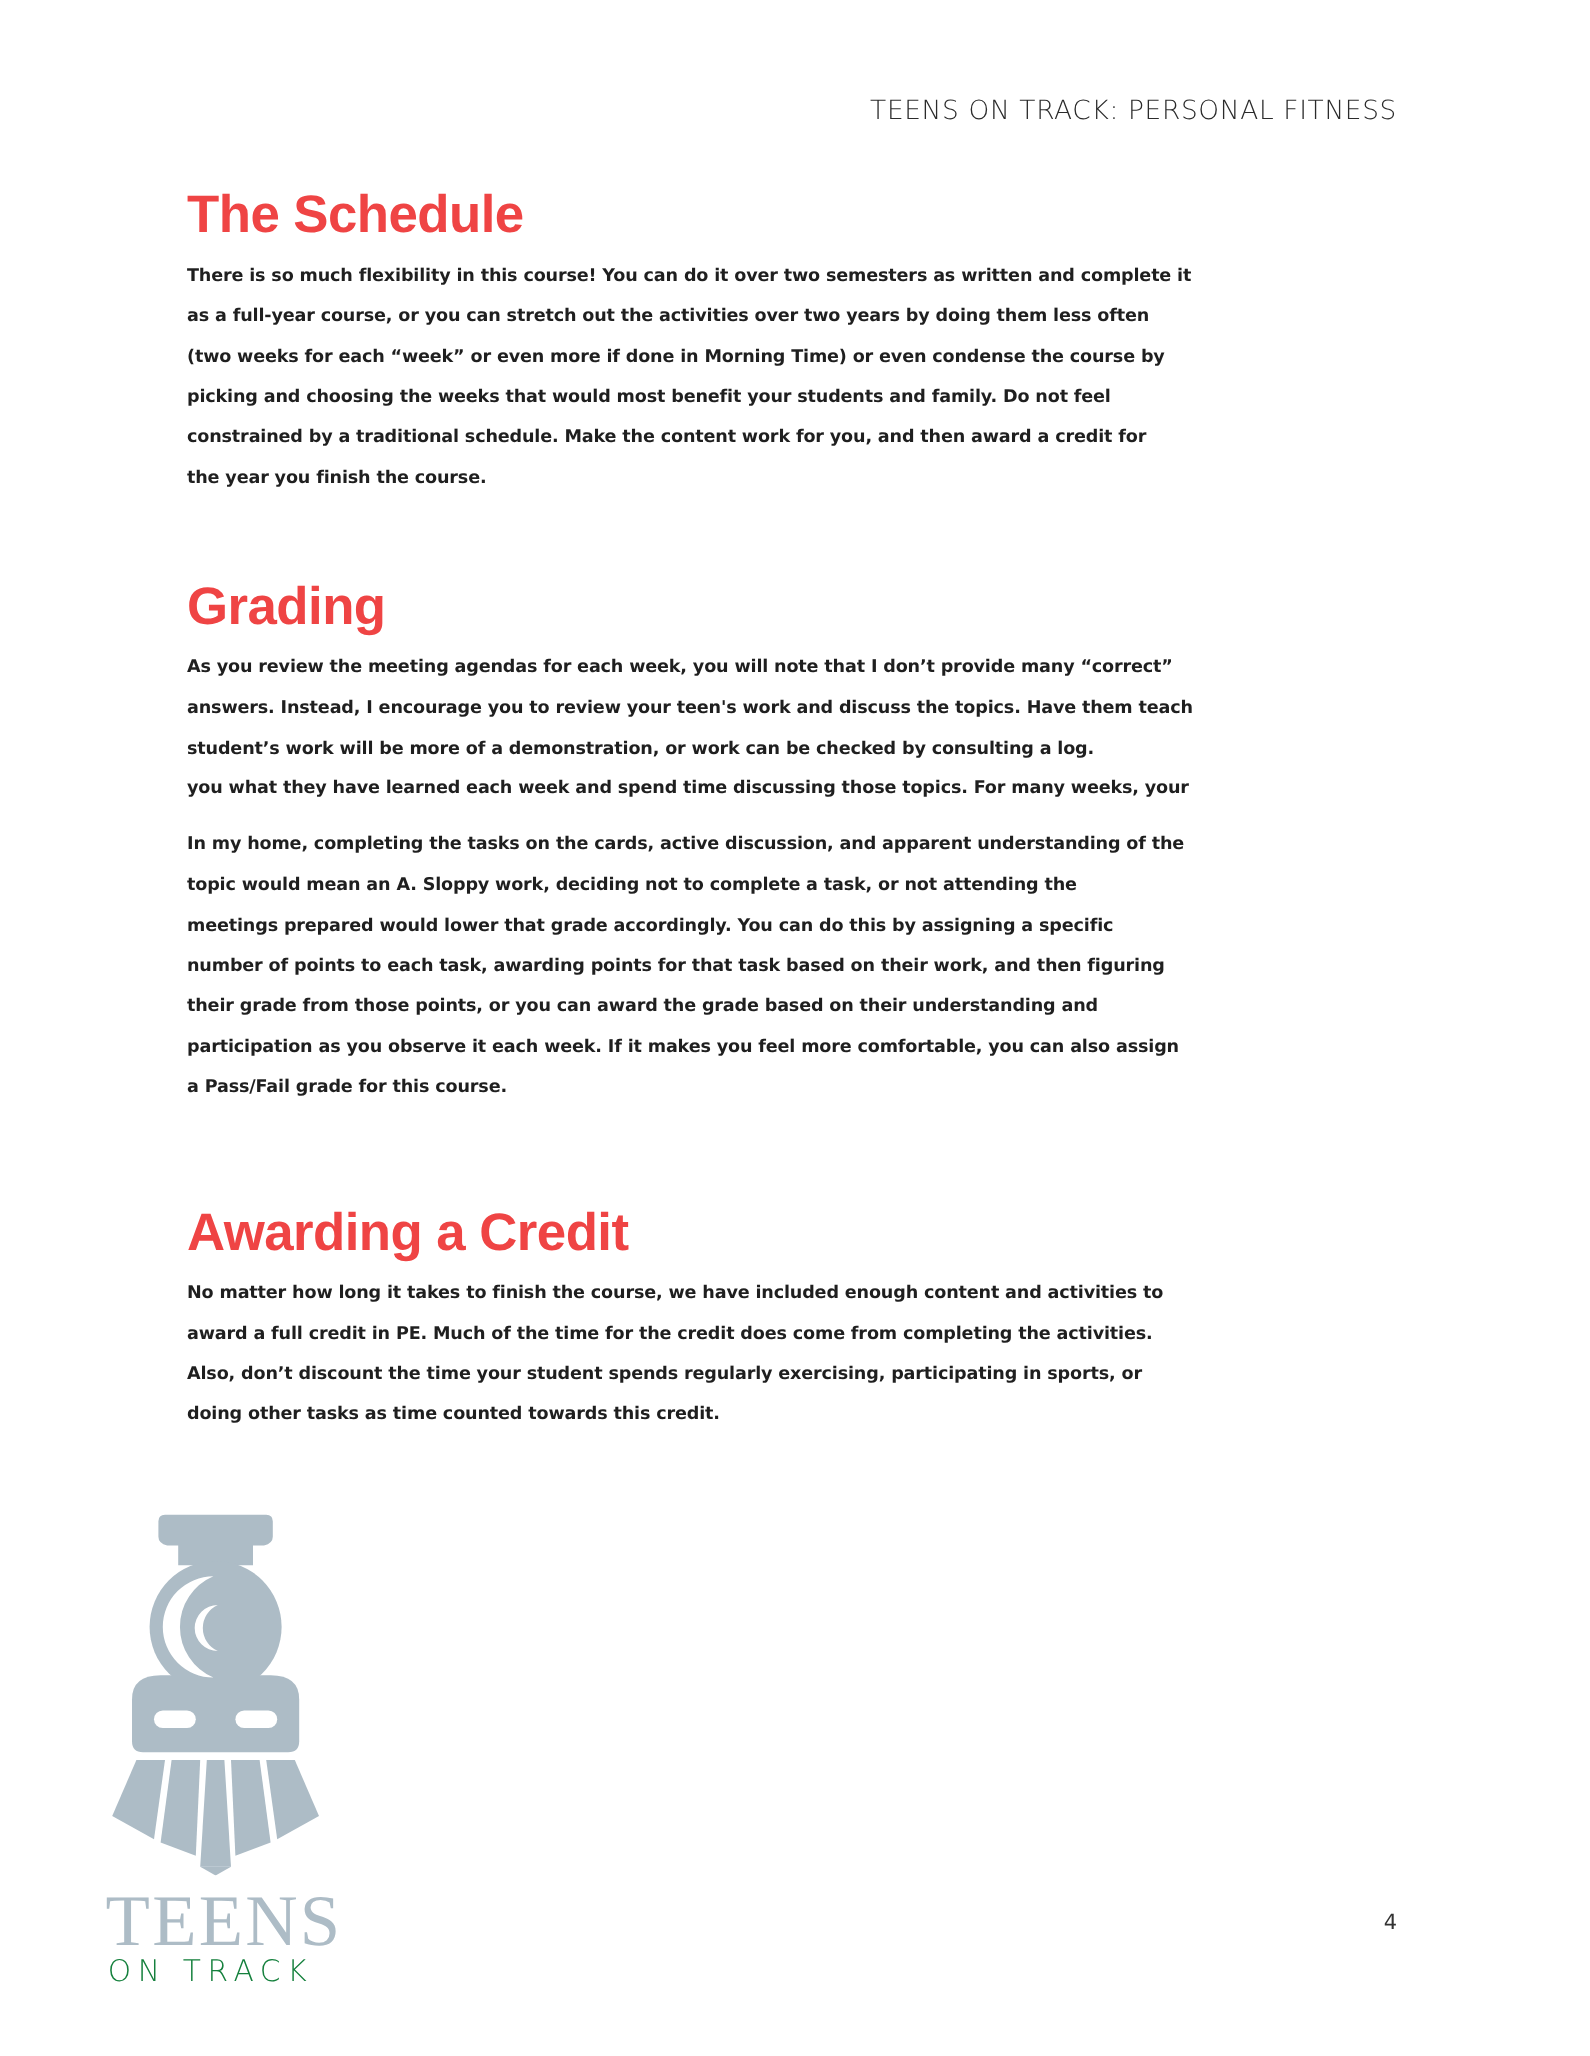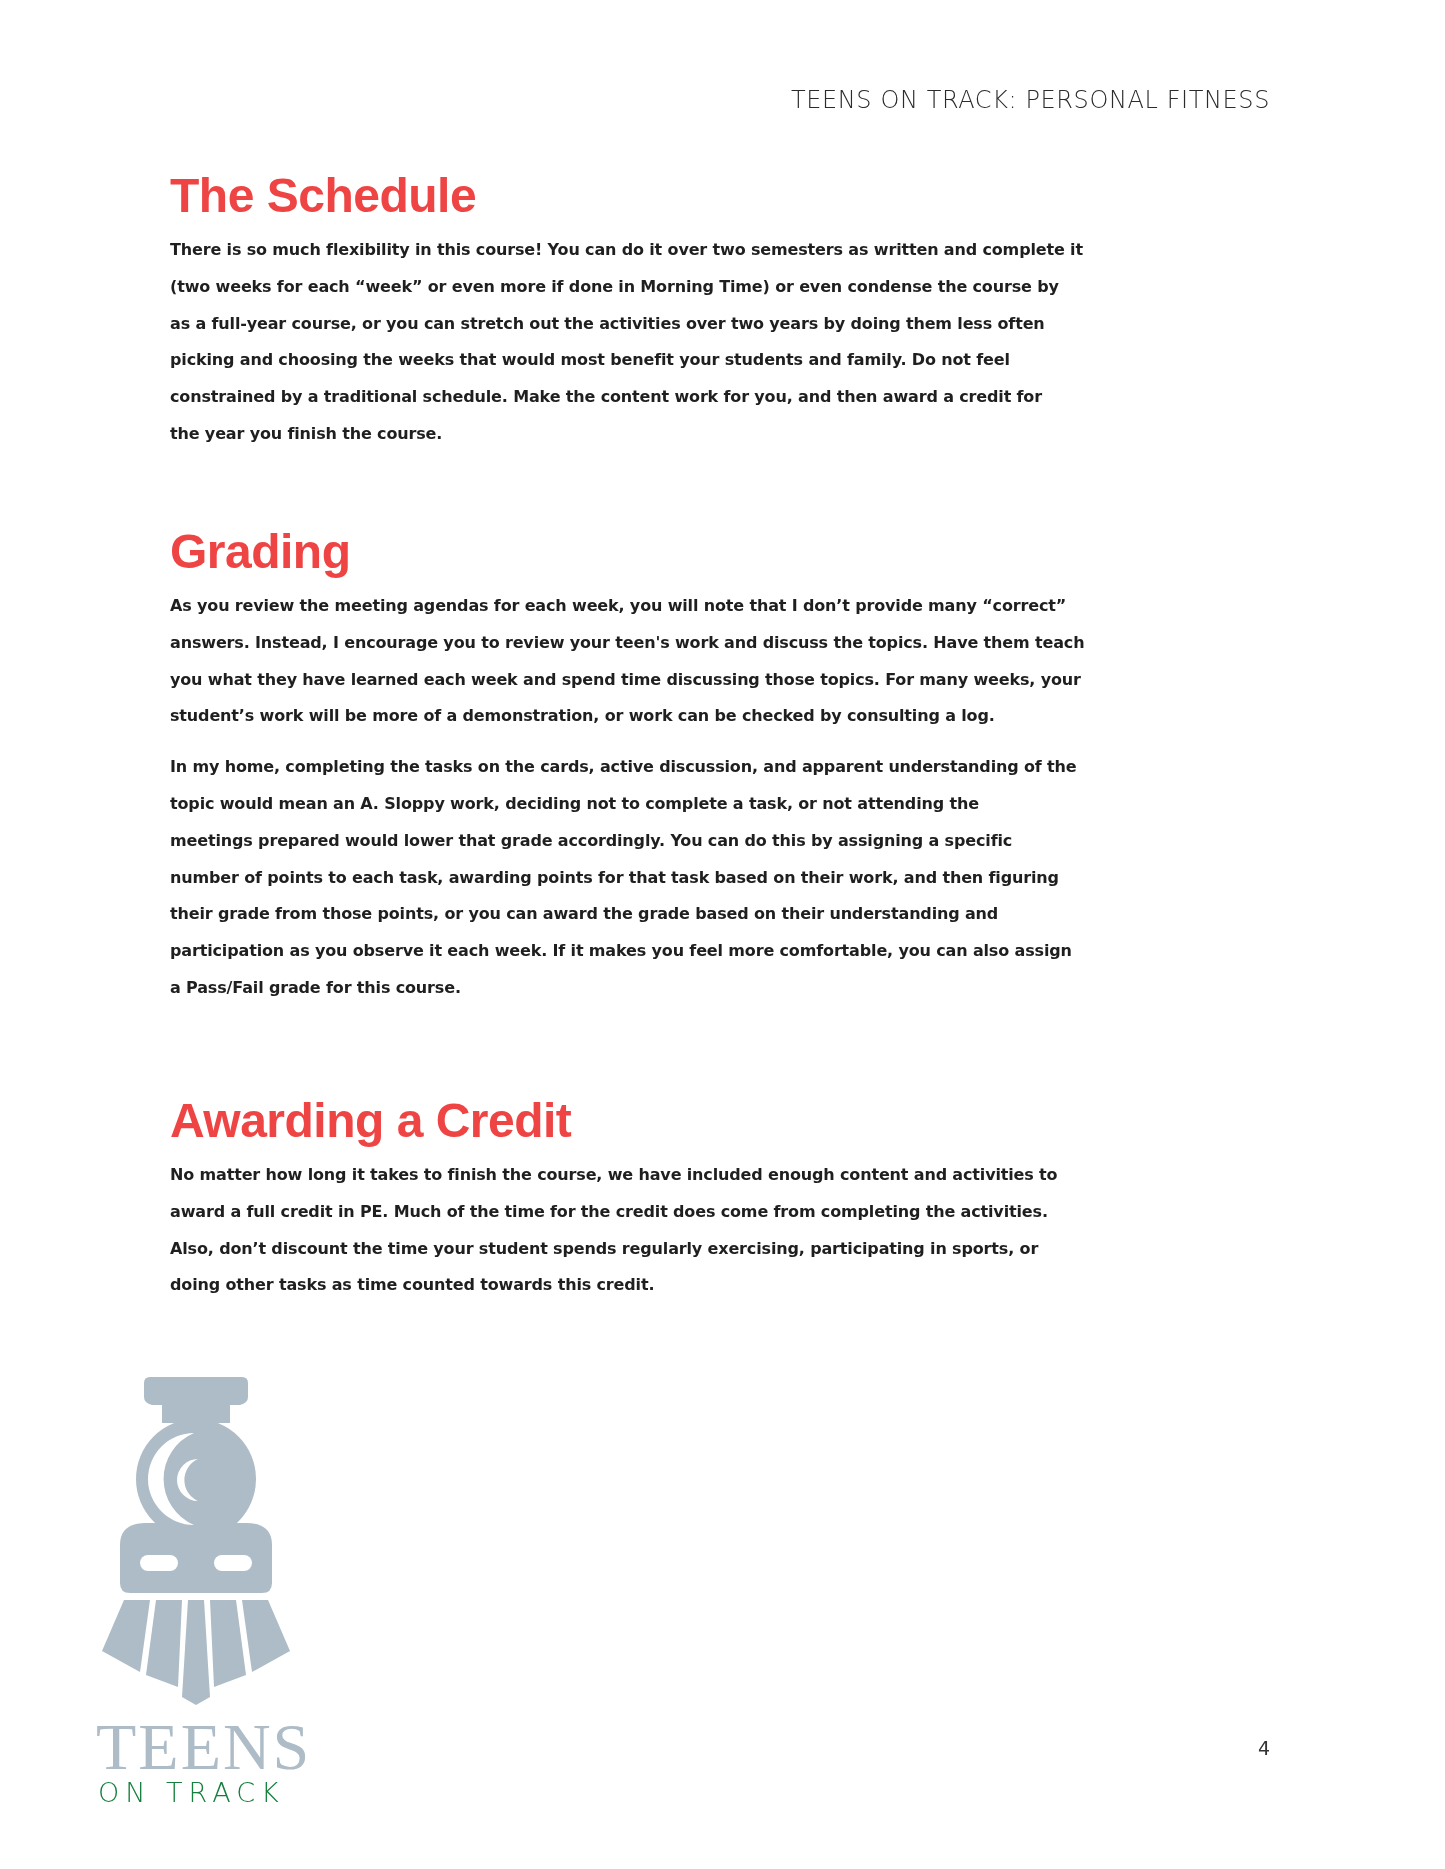--- a/index.html
+++ b/index.html
@@ -46,35 +46,35 @@
 <body>
 
 <div class="page">
 
   <div class="running-head">TEENS ON TRACK: PERSONAL FITNESS</div>
 
   <section class="section" id="sec-schedule">
     <h2 class="heading">The Schedule</h2>
     <p class="para">
       <span class="line">There is so much flexibility in this course! You can do it over two semesters as written and complete it</span>
+      <span class="line">as a full-year course, or you can stretch out the activities over two years by doing them less often</span>
       <span class="line">(two weeks for each “week” or even more if done in Morning Time) or even condense the course by</span>
-      <span class="line">as a full-year course, or you can stretch out the activities over two years by doing them less often</span>
       <span class="line">picking and choosing the weeks that would most benefit your students and family. Do not feel</span>
       <span class="line">constrained by a traditional schedule. Make the content work for you, and then award a credit for</span>
       <span class="line">the year you finish the course.</span>
     </p>
   </section>
 
   <section class="section" id="sec-grading">
     <h2 class="heading">Grading</h2>
     <p class="para">
       <span class="line">As you review the meeting agendas for each week, you will note that I don’t provide many “correct”</span>
       <span class="line">answers. Instead, I encourage you to review your teen's work and discuss the topics. Have them teach</span>
+      <span class="line">student’s work will be more of a demonstration, or work can be checked by consulting a log.</span>
       <span class="line">you what they have learned each week and spend time discussing those topics. For many weeks, your</span>
-      <span class="line">student’s work will be more of a demonstration, or work can be checked by consulting a log.</span>
     </p>
     <p class="para gap-sm">
       <span class="line">In my home, completing the tasks on the cards, active discussion, and apparent understanding of the</span>
       <span class="line">topic would mean an A. Sloppy work, deciding not to complete a task, or not attending the</span>
     </p>
     <p class="para gap-break">
       <span class="line">meetings prepared would lower that grade accordingly. You can do this by assigning a specific</span>
       <span class="line">number of points to each task, awarding points for that task based on their work, and then figuring</span>
       <span class="line">their grade from those points, or you can award the grade based on their understanding and</span>
       <span class="line">participation as you observe it each week. If it makes you feel more comfortable, you can also assign</span>

